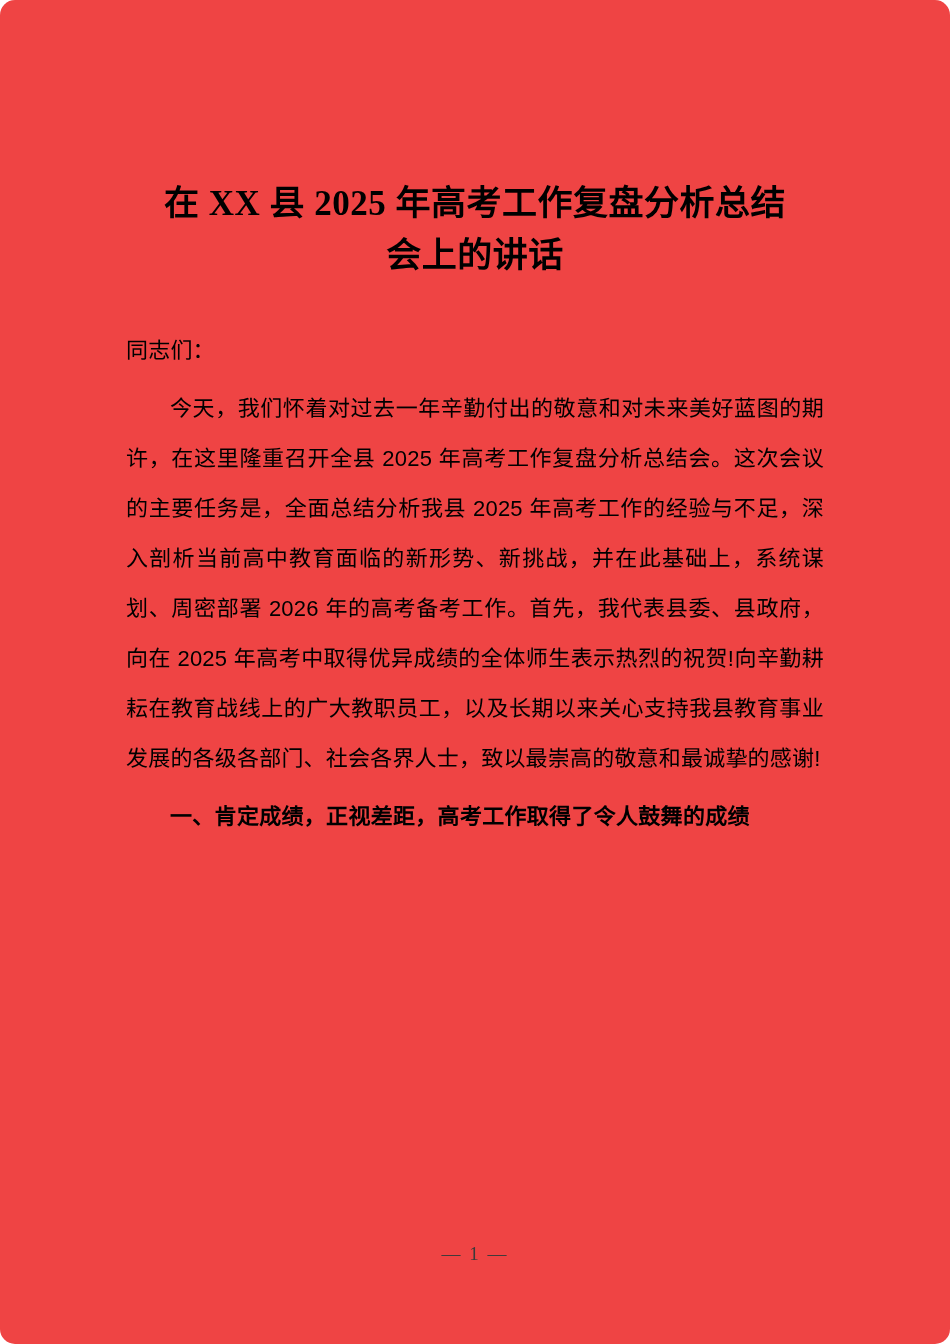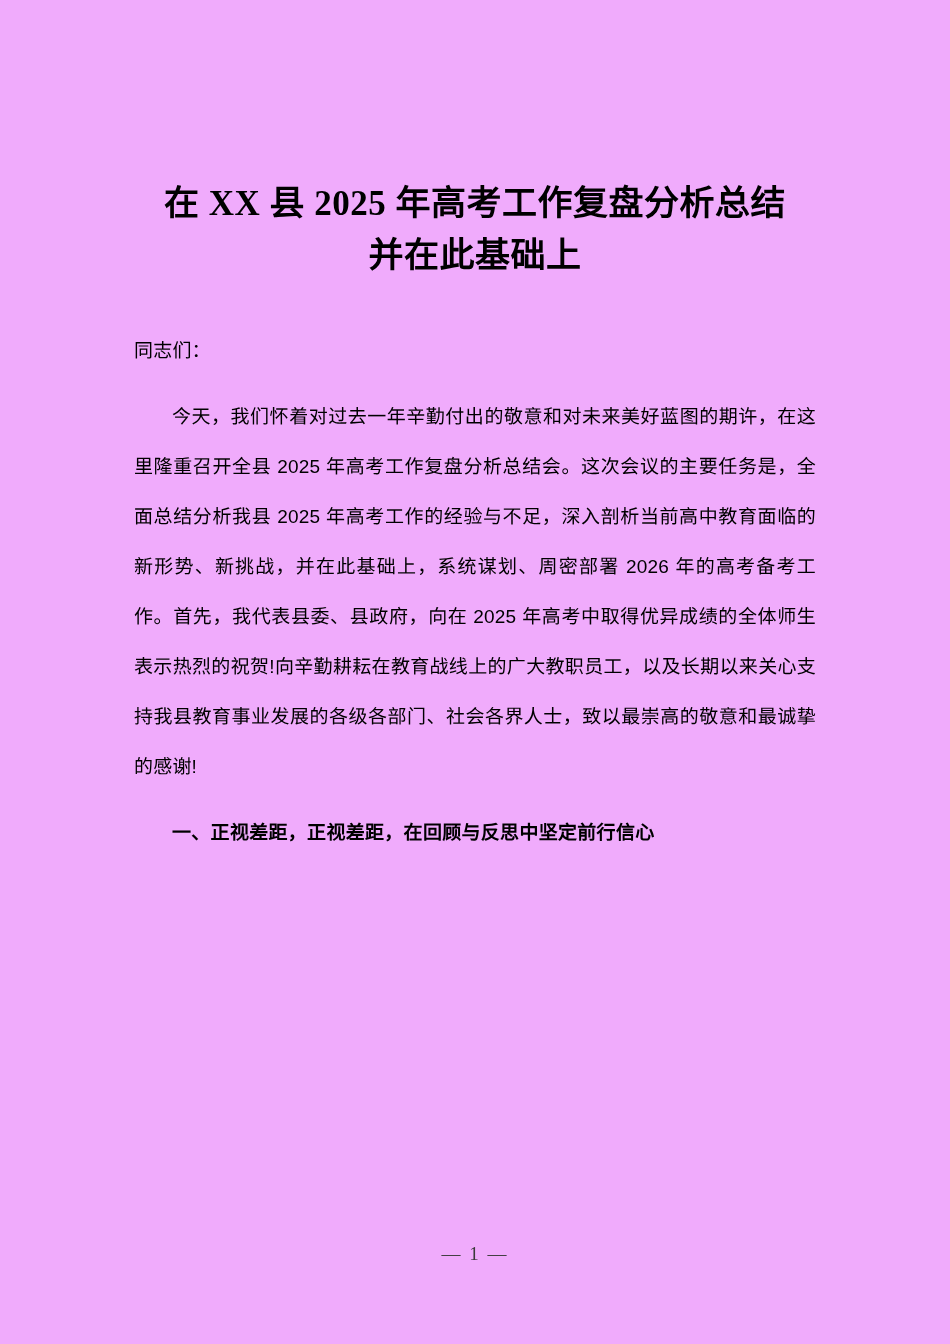--- a/index.html
+++ b/index.html
@@ -13,23 +13,24 @@
     font-family: "Liberation Sans", "DejaVu Sans", sans-serif;
     color: #000000;
     -webkit-font-smoothing: antialiased;
   }
 
   .page {
     position: relative;
     width: 950px;
     height: 1344px;
     margin: 0 auto;
-    background: #f0abfc;
+    background: #ef4444;
     overflow: hidden;
     box-sizing: border-box;
+    border-radius: 15px;
   }
 
   
   .content {
     position: absolute;
     left: 118px;
     top: 0;
     width: 714px;
   }
 
@@ -49,22 +50,22 @@
   .title-line {
     display: block;
   }
 
   
   .body-block {
     margin-top: 44px;
   }
 
   p.para {
-    margin: 16px;
-    font-size: 19px;
+    margin: 8px;
+    font-size: 22px;
     line-height: 50px;
     text-align: justify;
     text-justify: inter-ideograph;
     letter-spacing: 0.2px;
     color: #000;
     font-family: "Liberation Sans", "DejaVu Sans", sans-serif;
   }
 
   p.salutation {
     text-indent: 0;
@@ -95,30 +96,30 @@
 </style>
 </head>
 <body>
 
 <div class="page">
 
   <div class="content">
 
     <h1 class="doc-title">
       <span class="title-line">在 XX 县 2025 年高考工作复盘分析总结</span>
-      <span class="title-line">并在此基础上</span>
+      <span class="title-line">会上的讲话</span>
     </h1>
 
     <div class="body-block">
 
       <p class="para salutation">同志们：</p>
 
       <p class="para indent">今天，我们怀着对过去一年辛勤付出的敬意和对未来美好蓝图的期许，在这里隆重召开全县 2025 年高考工作复盘分析总结会。这次会议的主要任务是，全面总结分析我县 2025 年高考工作的经验与不足，深入剖析当前高中教育面临的新形势、新挑战，并在此基础上，系统谋划、周密部署 2026 年的高考备考工作。首先，我代表县委、县政府，向在 2025 年高考中取得优异成绩的全体师生表示热烈的祝贺!向辛勤耕耘在教育战线上的广大教职员工，以及长期以来关心支持我县教育事业发展的各级各部门、社会各界人士，致以最崇高的敬意和最诚挚的感谢!</p>
 
-      <p class="para section-heading">一、正视差距，正视差距，在回顾与反思中坚定前行信心</p>
+      <p class="para section-heading">一、肯定成绩，正视差距，高考工作取得了令人鼓舞的成绩</p>
 
 
     </div>
   </div>
 
   <div class="page-footer">— 1 —</div>
 
 </div>
 
 </body></html>

